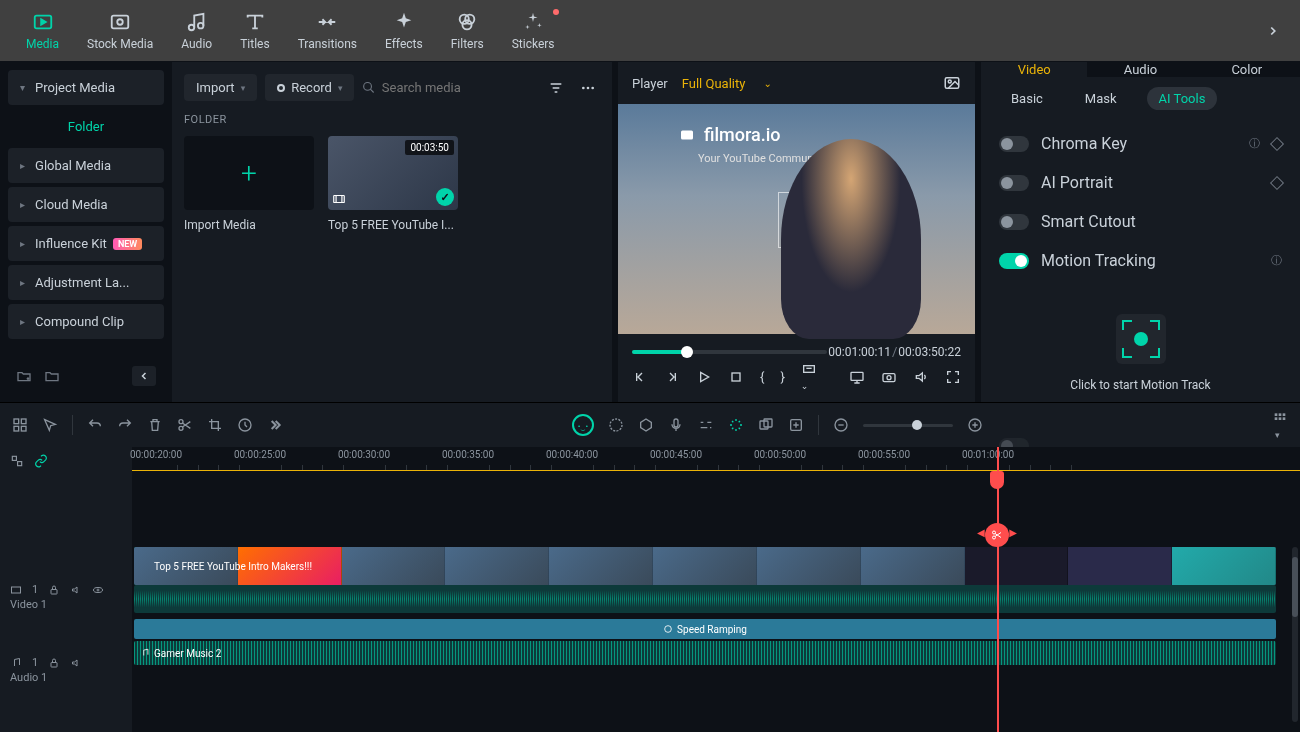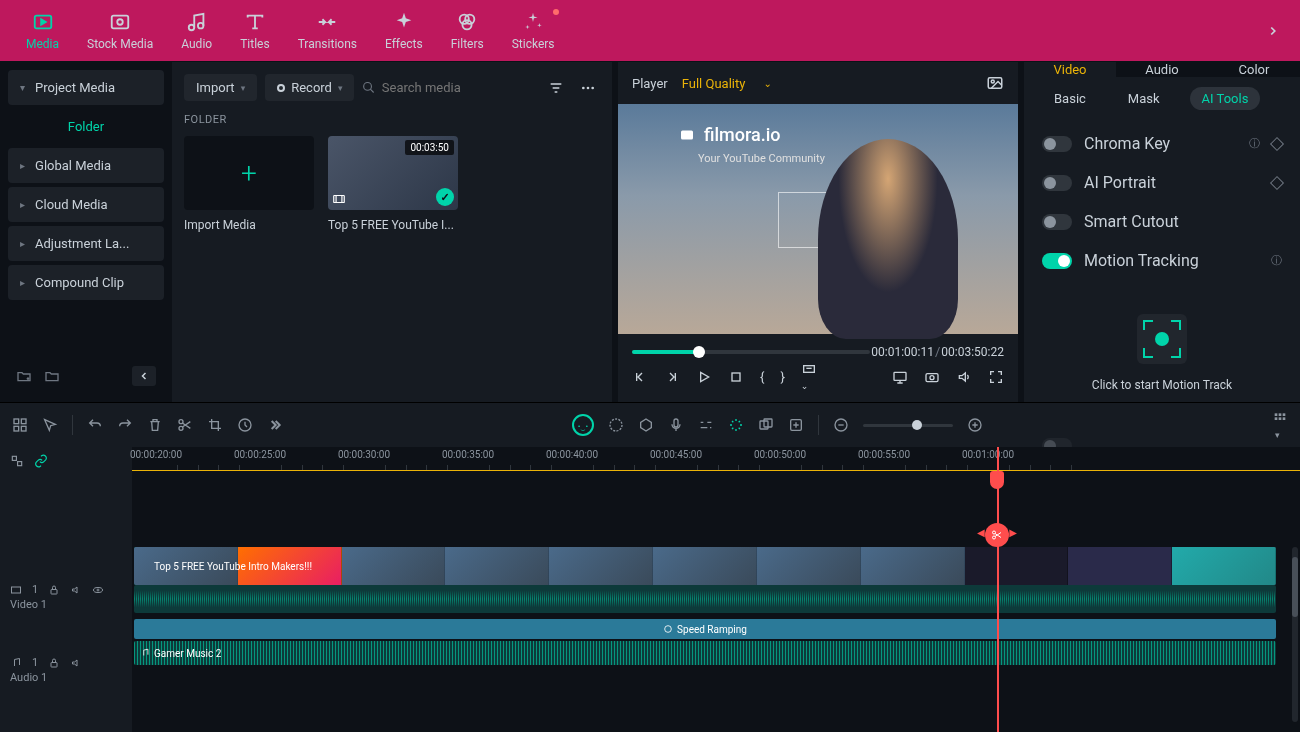--- a/index.html
+++ b/index.html
@@ -2,21 +2,21 @@
 <html><head>
 <meta charset="utf-8">
 <style>
 * { margin: 0; padding: 0; box-sizing: border-box; font-family: -apple-system, BlinkMacSystemFont, "Segoe UI", Roboto, sans-serif; }
 body { background: #0d1117; color: #c9d1d9; width: 1300px; height: 732px; overflow: hidden; font-size: 13px; }
 svg { display: block; }
 
 .app { display: flex; flex-direction: column; height: 100%; }
 
 
-.top-tabs { display: flex; align-items: center; height: 62px; background: #be185d; padding: 0 12px; border-bottom: 1px solid #0d1117; }
+.top-tabs { display: flex; align-items: center; height: 62px; background: #404040; padding: 0 12px; border-bottom: 1px solid #0d1117; }
 .top-tab { display: flex; flex-direction: column; align-items: center; justify-content: center; padding: 6px 14px; cursor: pointer; color: #c9d1d9; gap: 4px; position: relative; }
 .top-tab.active { color: #00d4aa; }
 .top-tab-icon { width: 22px; height: 22px; }
 .top-tab-label { font-size: 12px; }
 .dot-indicator { position: absolute; top: 4px; right: 10px; width: 6px; height: 6px; background: #ff6b6b; border-radius: 50%; }
 .nav-arrow { margin-left: auto; cursor: pointer; padding: 8px; }
 
 
 .main-row { display: flex; height: 340px; }
 
@@ -47,21 +47,21 @@
 .tile-thumb { width: 130px; height: 74px; background: #0d1117; border-radius: 4px; display: flex; align-items: center; justify-content: center; position: relative; cursor: pointer; }
 .tile-thumb.import { background: #0d1117; }
 .plus-big { font-size: 28px; color: #00d4aa; font-weight: 300; }
 .tile-thumb.video { background: linear-gradient(135deg, #4a5568 0%, #2d3748 100%); }
 .duration-badge { position: absolute; top: 4px; right: 4px; background: rgba(0,0,0,0.7); color: white; font-size: 10px; padding: 2px 5px; border-radius: 2px; }
 .media-icon-bl { position: absolute; bottom: 4px; left: 4px; color: white; font-size: 11px; }
 .check-badge { position: absolute; bottom: 4px; right: 4px; width: 18px; height: 18px; background: #00d4aa; border-radius: 50%; display: flex; align-items: center; justify-content: center; color: #0d1117; font-size: 11px; font-weight: bold; }
 .tile-label { font-size: 12px; color: #c9d1d9; margin-top: 8px; white-space: nowrap; overflow: hidden; text-overflow: ellipsis; }
 
 
-.player-panel { width: 400px; background: #161b22; display: flex; flex-direction: column; margin-left: 6px;}
+.player-panel { width: 357px; background: #161b22; display: flex; flex-direction: column; margin-left: 6px;}
 .player-header { display: flex; align-items: center; padding: 8px 14px; gap: 14px; height: 42px; }
 .player-header-label { color: #c9d1d9; font-size: 13px; }
 .quality-dd { display: flex; align-items: center; gap: 18px; cursor: pointer; color: #eab308; }
 .snapshot-icon { margin-left: auto; cursor: pointer; color: #c9d1d9; }
 .preview { flex: 1; background: linear-gradient(180deg, #5a7a9a 0%, #8a9aaa 40%, #b8a898 100%); position: relative; margin: 0; }
 .preview-person { position: absolute; right: 15%; top: 15%; width: 140px; height: 200px; background: radial-gradient(ellipse at 50% 20%, #d4a574 0%, #2a2a3a 50%); border-radius: 50% 50% 20% 20%; }
 .preview-overlay-text { position: absolute; top: 20px; left: 60px; color: white; font-size: 18px; font-weight: 500; display:flex; align-items:center; gap:8px;}
 .preview-sub { position: absolute; top: 48px; left: 80px; color: #e0e0e0; font-size: 11px; }
 .track-box { position: absolute; top: 88px; left: 160px; width: 100px; height: 56px; border: 1px solid rgba(255,255,255,0.6); }
 .track-box::before, .track-box::after { content:""; position:absolute; background:rgba(255,255,255,0.6);}
@@ -236,20 +236,25 @@
       <div class="side-item sub">
           <span>Folder</span>
         </div>
       <div class="side-item collapsed">
           <span class="chev"></span>
           <span>Global Media</span>
         </div>
       <div class="side-item collapsed">
           <span class="chev"></span>
           <span>Cloud Media</span>
+        </div>
+      <div class="side-item collapsed">
+          <span class="chev"></span>
+          <span>Influence Kit</span>
+          <span class="new-badge">NEW</span>
         </div>
       <div class="side-item collapsed">
           <span class="chev"></span>
           <span>Adjustment La...</span>
         </div>
       <div class="side-item collapsed">
           <span class="chev"></span>
           <span>Compound Clip</span>
         </div>
       <div class="sidebar-bottom">

